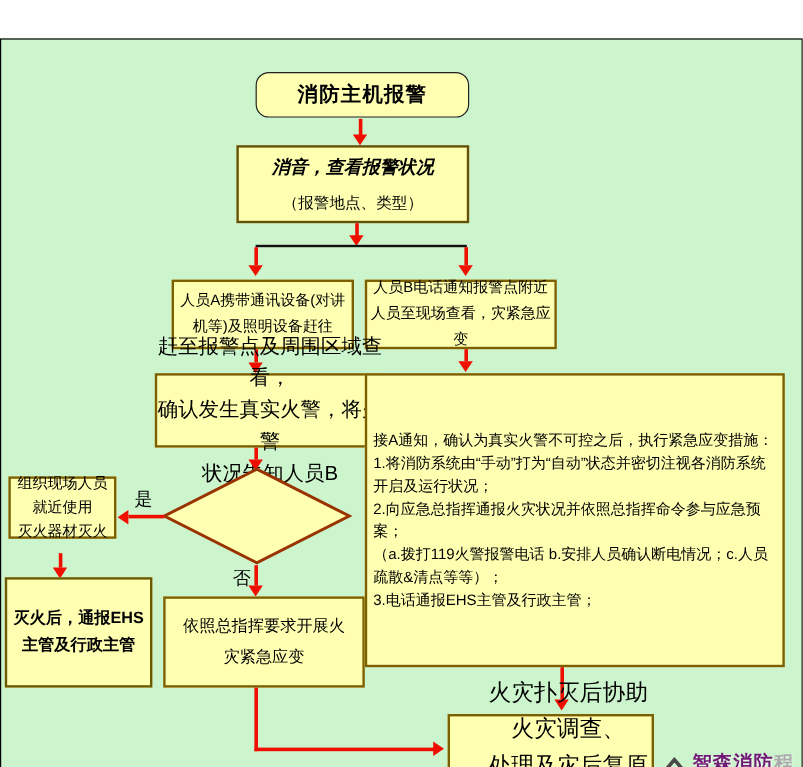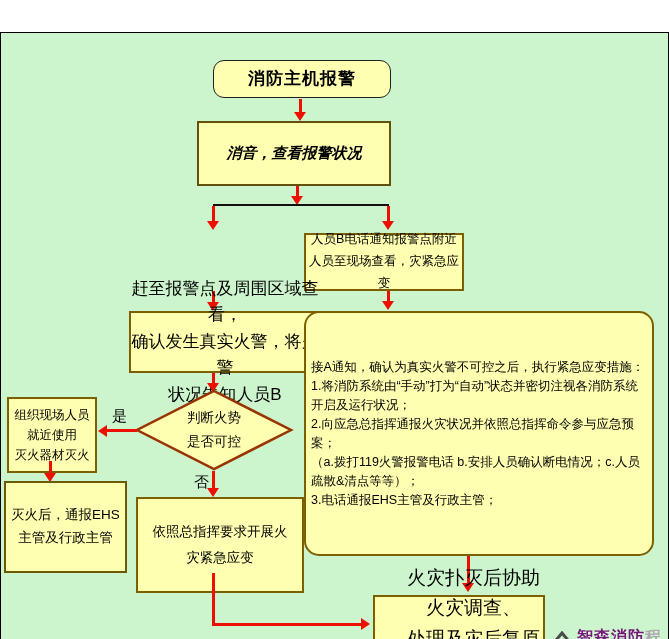--- a/index.html
+++ b/index.html
@@ -43,30 +43,35 @@
 
   <div class="box rounded" style="left:212px; top:27px; width:178px; height:38px;">
     <span>消防主机报警</span>
   </div>
 
   <div class="vline" style="left:298px; top:66px; height:14px;"></div>
   <div class="ah-down" style="left:293px; top:79px;"></div>
 
   <div class="box" style="left:196px; top:88px; width:194px; height:65px; border-color:#63500a; gap:7px;">
     <div style="font-size:15px; font-weight:bold;font-style:italic;">消音，查看报警状况</div>
+    <div style="font-size:13px;">（报警地点、类型）</div>
   </div>
 
   <div class="vline" style="left:295px; top:153px; height:11px;"></div>
   <div class="ah-down" style="left:290px; top:163px;"></div>
   <div class="splitline" style="left:212px; top:171px; width:176px;"></div>
   <div class="vline" style="left:211px; top:173px; height:15px;"></div>
   <div class="ah-down" style="left:206px; top:188px;"></div>
   <div class="vline" style="left:386px; top:173px; height:15px;"></div>
   <div class="ah-down" style="left:381px; top:188px;"></div>
 
+  <div class="box" style="left:142px; top:200px; width:152px; height:58px; font-size:12.5px; line-height:1.75;">
+    <span>人员A携带通讯设备(对讲
+机等)及照明设备赶往</span>
+  </div>
 
   <div class="box" style="left:303px; top:200px; width:160px; height:58px; font-size:12.5px; line-height:1.75;">
     <span>人员B电话通知报警点附近
 人员至现场查看，灾紧急应变</span>
   </div>
 
   <div class="vline" style="left:211px; top:258px; height:11px;"></div>
   <div class="ah-down" style="left:206px; top:269px;"></div>
 
   <div class="vline" style="left:386px; top:258px; height:10px;"></div>
@@ -77,55 +82,53 @@
 确认发生真实火警，将火警
 状况告知人员B</span>
   </div>
 
   <div class="vline" style="left:211px; top:340px; height:10px;"></div>
   <div class="ah-down" style="left:206px; top:350px;"></div>
 
   <svg style="position:absolute; left:133px; top:356px;" width="160" height="82">
     <polygon points="80,2 157,41 80,80 3,41" fill="#ffffb2" stroke="#993300" stroke-width="2.5"></polygon>
   </svg>
-  <div class="diamond-label" style="left:133px; top:356px; width:160px; height:82px;">判断火势
-是否可控</div>
 
   <div class="hline" style="left:106px; top:396px; width:30px;"></div>
   <div class="ah-left" style="left:97px; top:392px;"></div>
   <div class="branch-label" style="left:111px; top:374px;">是</div>
 
   <div class="vline" style="left:211px; top:438px; height:17px;"></div>
   <div class="ah-down" style="left:206px; top:455px;"></div>
   <div class="branch-label" style="left:193px; top:440px;">否</div>
 
-  <div class="box" style="left:6px; top:364px; width:90px; height:76px; font-size:12.5px; line-height:1.6;">
+  <div class="box" style="left:6px; top:364px; width:90px; height:52px; font-size:12.5px; line-height:1.6;">
     <span>组织现场人员
 就近使用
 灭火器材灭火</span>
   </div>
 
   <div class="vline" style="left:48px; top:428px; height:12px;"></div>
   <div class="ah-down" style="left:43px; top:440px;"></div>
 
-  <div class="box" style="left:3px; top:448px; width:123px; height:92px; font-size:13.5px; line-height:1.7; border-color:#6b5a00;">
+  <div class="box" style="left:3px; top:448px; width:123px; height:92px; font-size:13.5px; line-height:1.7; border-color:#6b5a00;font-weight:bold;">
     <span>灭火后，通报EHS
 主管及行政主管</span>
   </div>
 
-  <div class="box" style="left:135px; top:464px; width:168px; height:96px; font-size:13.5px; line-height:1.9;">
+  <div class="box" style="left:135px; top:464px; width:168px; height:76px; font-size:13.5px; line-height:1.9;">
     <span>依照总指挥要求开展火
 灾紧急应变</span>
   </div>
 
   <div class="vline" style="left:211px; top:540px; height:53px;"></div>
   <div class="hline" style="left:211px; top:590px; width:150px;"></div>
   <div class="ah-right" style="left:360px; top:585px;"></div>
 
-  <div class="box" style="left:303px; top:278px; width:350px; height:245px; font-size:12.5px; line-height:1.52; align-items:flex-start; justify-content:center; text-align:left; padding:0 5px;border-radius:15px;">
+  <div class="box" style="left:303px; top:278px; width:350px; height:245px; font-size:12.5px; line-height:1.52; align-items:flex-start; justify-content:center; text-align:left; padding:0 5px;">
     <span>接A通知，确认为真实火警不可控之后，执行紧急应变措施：
 1.将消防系统由“手动”打为“自动”状态并密切注视各消防系统开启及运行状况；
 2.向应急总指挥通报火灾状况并依照总指挥命令参与应急预案；
 （a.拨打119火警报警电话 b.安排人员确认断电情况；c.人员疏散&amp;清点等等）；
 3.电话通报EHS主管及行政主管；</span>
   </div>
 
   <div class="vline" style="left:466px; top:523px; height:27px;"></div>
   <div class="ah-down" style="left:461px; top:550px;"></div>
 

